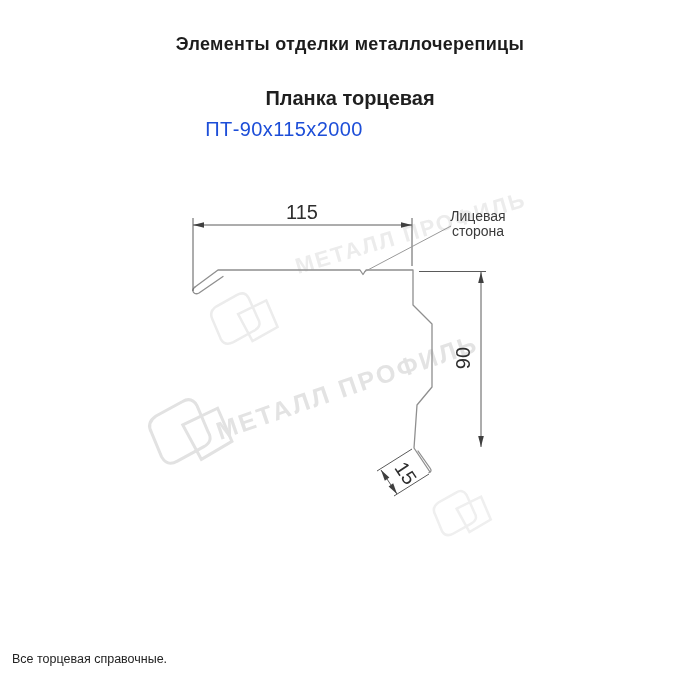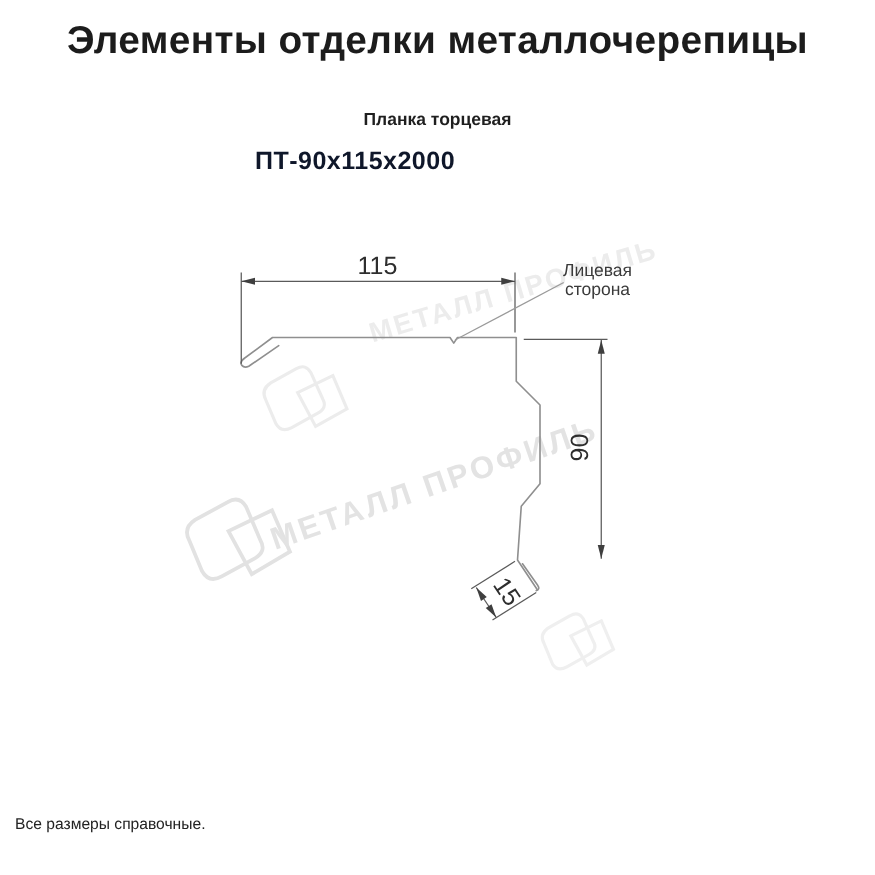--- a/index.html
+++ b/index.html
@@ -2,30 +2,30 @@
 <html><head>
 <meta charset="utf-8">
 <style>
   html,body{margin:0;padding:0;}
   body{
     width:700px;height:700px;position:relative;background:#ffffff;
     font-family:"Liberation Sans", sans-serif;overflow:hidden;
   }
   .abs{position:absolute;}
   .page-title{
-    top:14px;left:0;width:700px;text-align:center;
-    font-size:31px;font-weight:bold;color:#1c1c1c;letter-spacing:0.3px;
+    top:34px;left:0;width:700px;text-align:center;
+    font-size:18px;font-weight:bold;color:#1c1c1c;letter-spacing:0.3px;
   }
   .product-name{
     top:87px;left:0;width:700px;text-align:center;
-    font-size:14px;font-weight:bold;color:#1f1f1f;
+    font-size:20px;font-weight:bold;color:#1f1f1f;
   }
   .product-code{
     top:118px;left:0;width:568px;text-align:center;
-    font-size:20px;font-weight:bold;color:#0f172a;letter-spacing:0.4px;
+    font-size:20px;font-weight:normal;color:#1d4ed8;letter-spacing:0.4px;
   }
   svg{position:absolute;left:0;top:0;}
   .footer{
     top:651px;left:12px;width:650px;
     font-size:12.5px;color:#232323;line-height:17px;
   }
   .wm-text{
     font-size:25px;font-weight:bold;letter-spacing:2.5px;
   }
   .wm-text2{
@@ -104,14 +104,14 @@
   <text transform="translate(400,477) rotate(56)" text-anchor="middle" class="dim-text">15</text>
 
   <g>
     <path d="M364 272 L451 226" stroke="#9a9a9a" stroke-width="1" fill="none"></path>
     <text x="478" y="221" text-anchor="middle" class="callout-text">Лицевая</text>
     <text x="478" y="236" text-anchor="middle" class="callout-text">сторона</text>
   </g>
 </svg>
 
 <div class="abs footer">
-  <div>Все размеры справочные.</div>
+  <div>Все торцевая справочные.</div>
 </div>
 
 </body></html>

